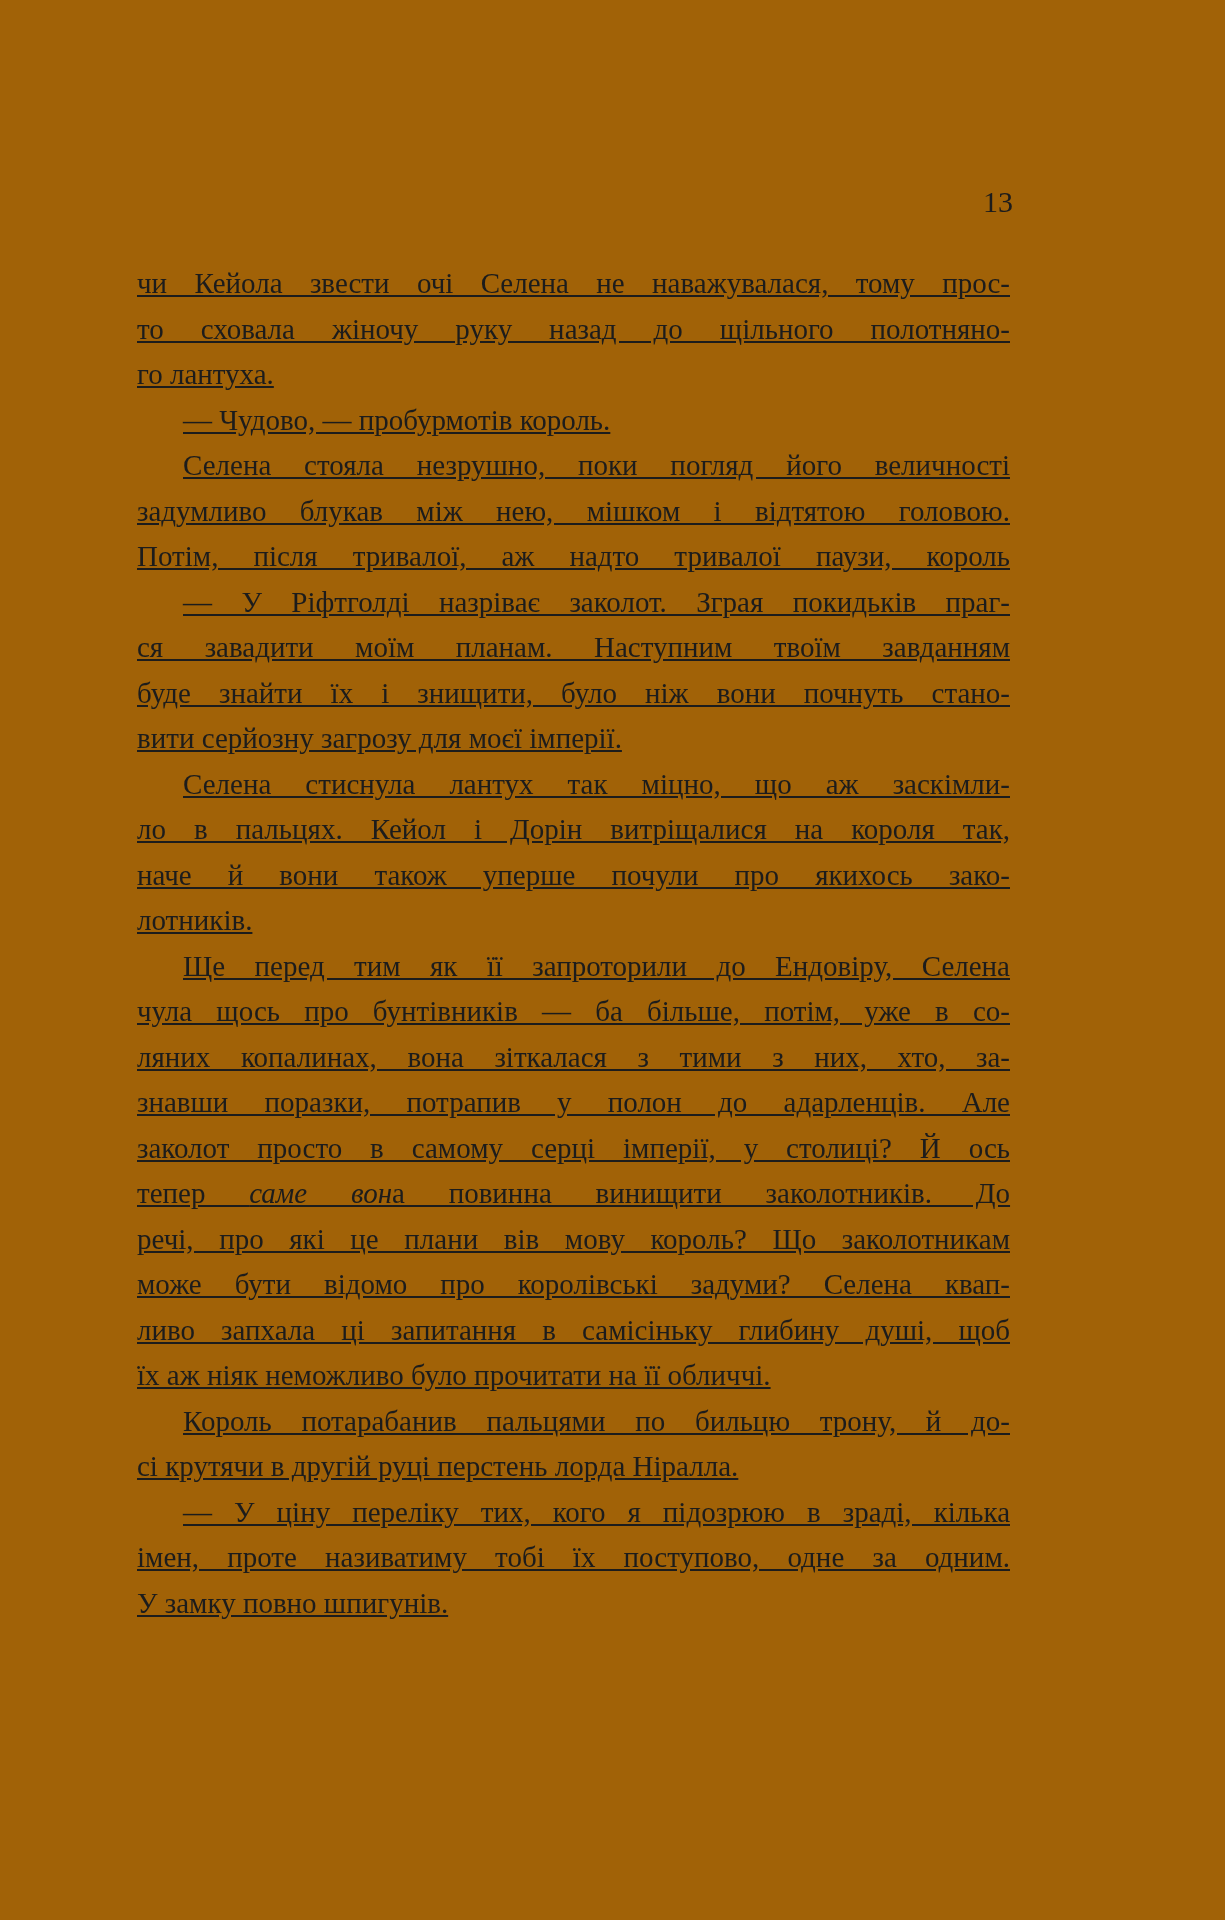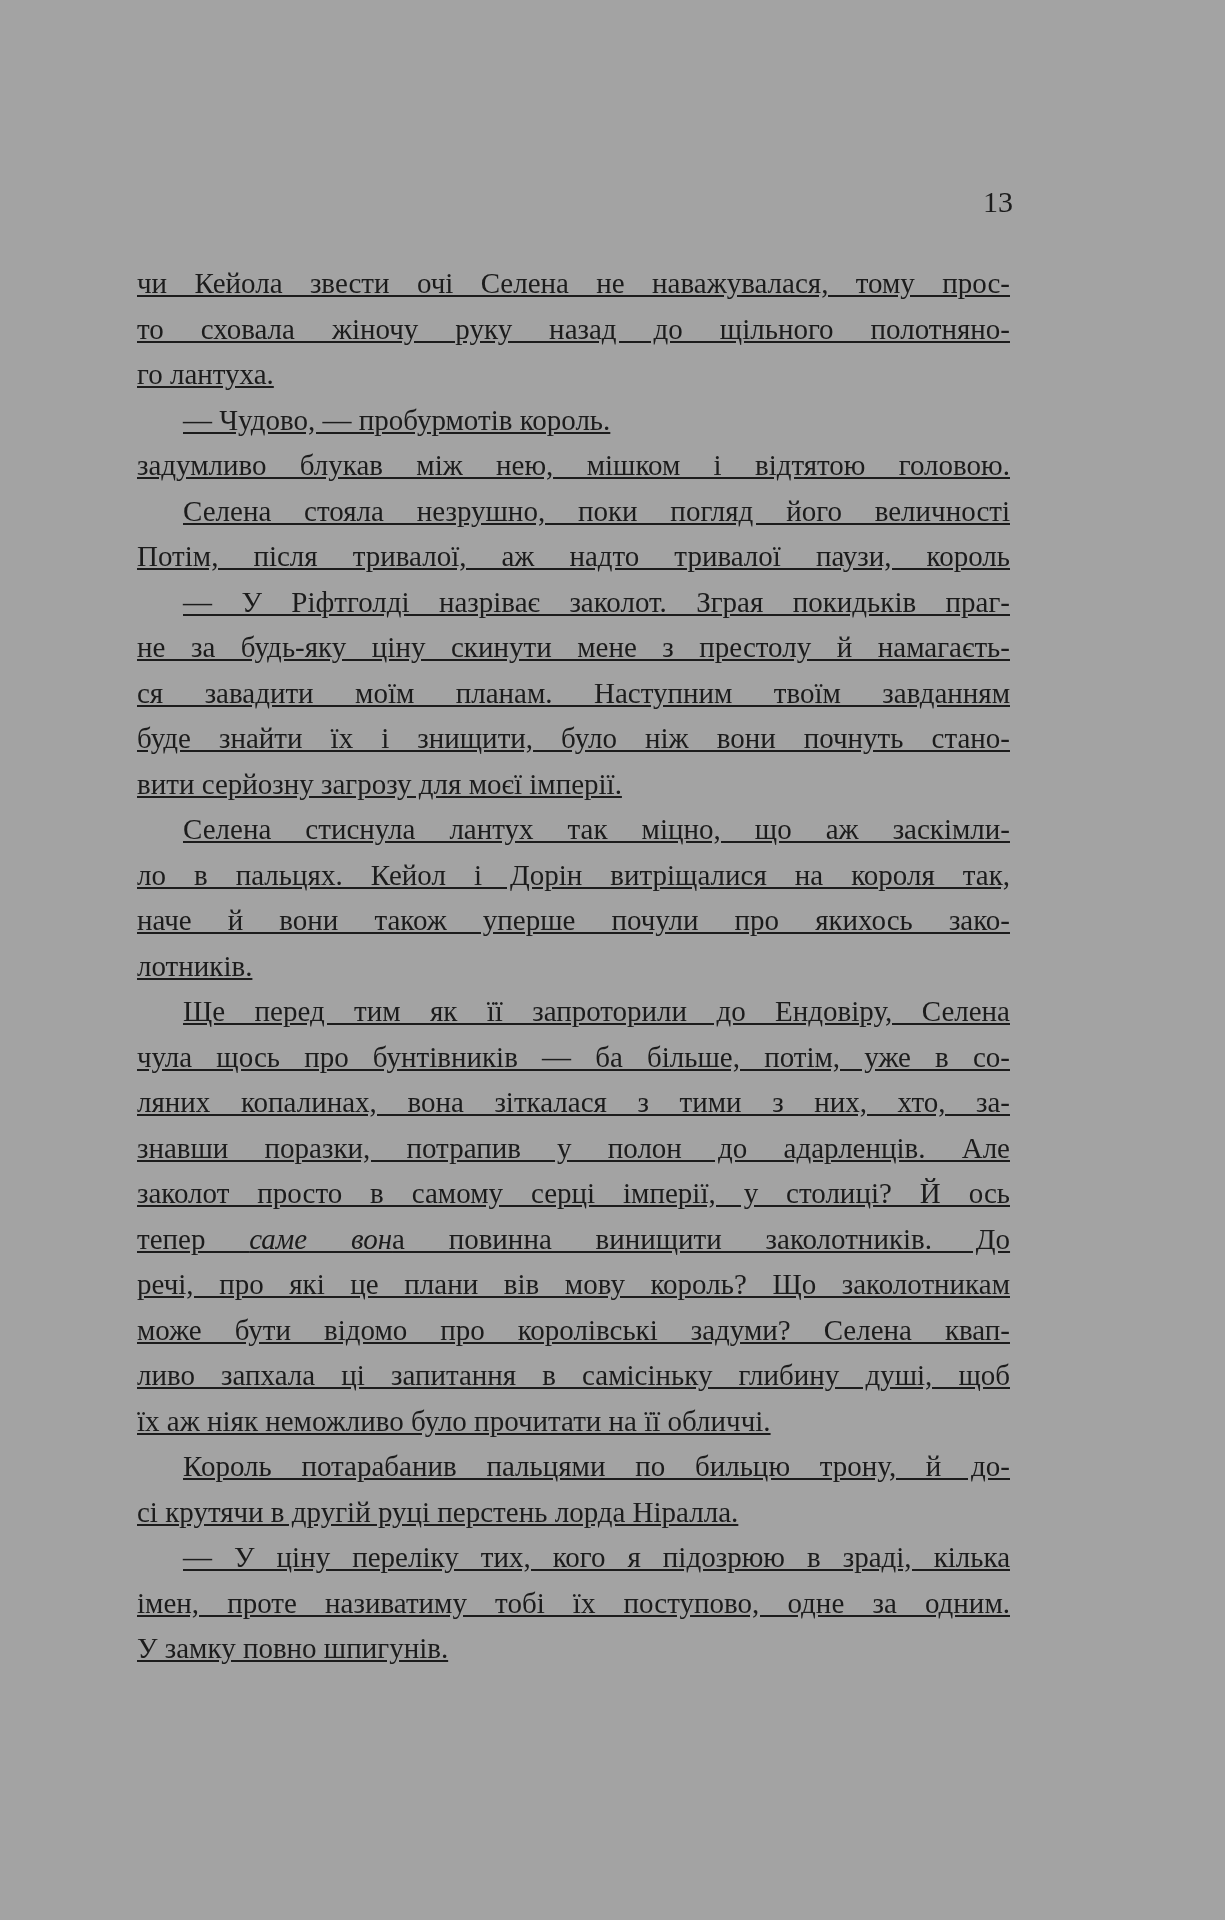--- a/index.html
+++ b/index.html
@@ -44,32 +44,31 @@
   .line.indent {
     text-indent: 46px;
   }
   .line i {
     font-style: italic;
   }
 </style>
 </head>
 <body>
 
-<div class="page" style="background: #a3a3a3; color: rgb(28, 28, 28);">
+<div class="page" style="background: #a16207; color: rgb(28, 28, 28);">
   <div class="page-number">13</div>
   <div class="text-block">
       <div class="line">чи Кейола звести очі Селена не наважувалася, тому прос-</div>
       <div class="line">то сховала жіночу руку назад до щільного полотняно-</div>
       <div class="line end">го лантуха.</div>
       <div class="line indent end">— Чудово, — пробурмотів король.</div>
+      <div class="line indent">Селена стояла незрушно, поки погляд його величності</div>
       <div class="line">задумливо блукав між нею, мішком і відтятою головою.</div>
-      <div class="line indent">Селена стояла незрушно, поки погляд його величності</div>
       <div class="line">Потім, після тривалої, аж надто тривалої паузи, король</div>
       <div class="line indent">— У Ріфтголді назріває заколот. Зграя покидьків праг-</div>
-      <div class="line">не за будь-яку ціну скинути мене з престолу й намагаєть-</div>
       <div class="line">ся завадити моїм планам. Наступним твоїм завданням</div>
       <div class="line">буде знайти їх і знищити, було ніж вони почнуть стано-</div>
       <div class="line end">вити серйозну загрозу для моєї імперії.</div>
       <div class="line indent">Селена стиснула лантух так міцно, що аж заскімли-</div>
       <div class="line">ло в пальцях. Кейол і Дорін витріщалися на короля так,</div>
       <div class="line">наче й вони також уперше почули про якихось зако-</div>
       <div class="line end">лотників.</div>
       <div class="line indent">Ще перед тим як її запроторили до Ендовіру, Селена</div>
       <div class="line">чула щось про бунтівників — ба більше, потім, уже в со-</div>
       <div class="line">ляних копалинах, вона зіткалася з тими з них, хто, за-</div>

